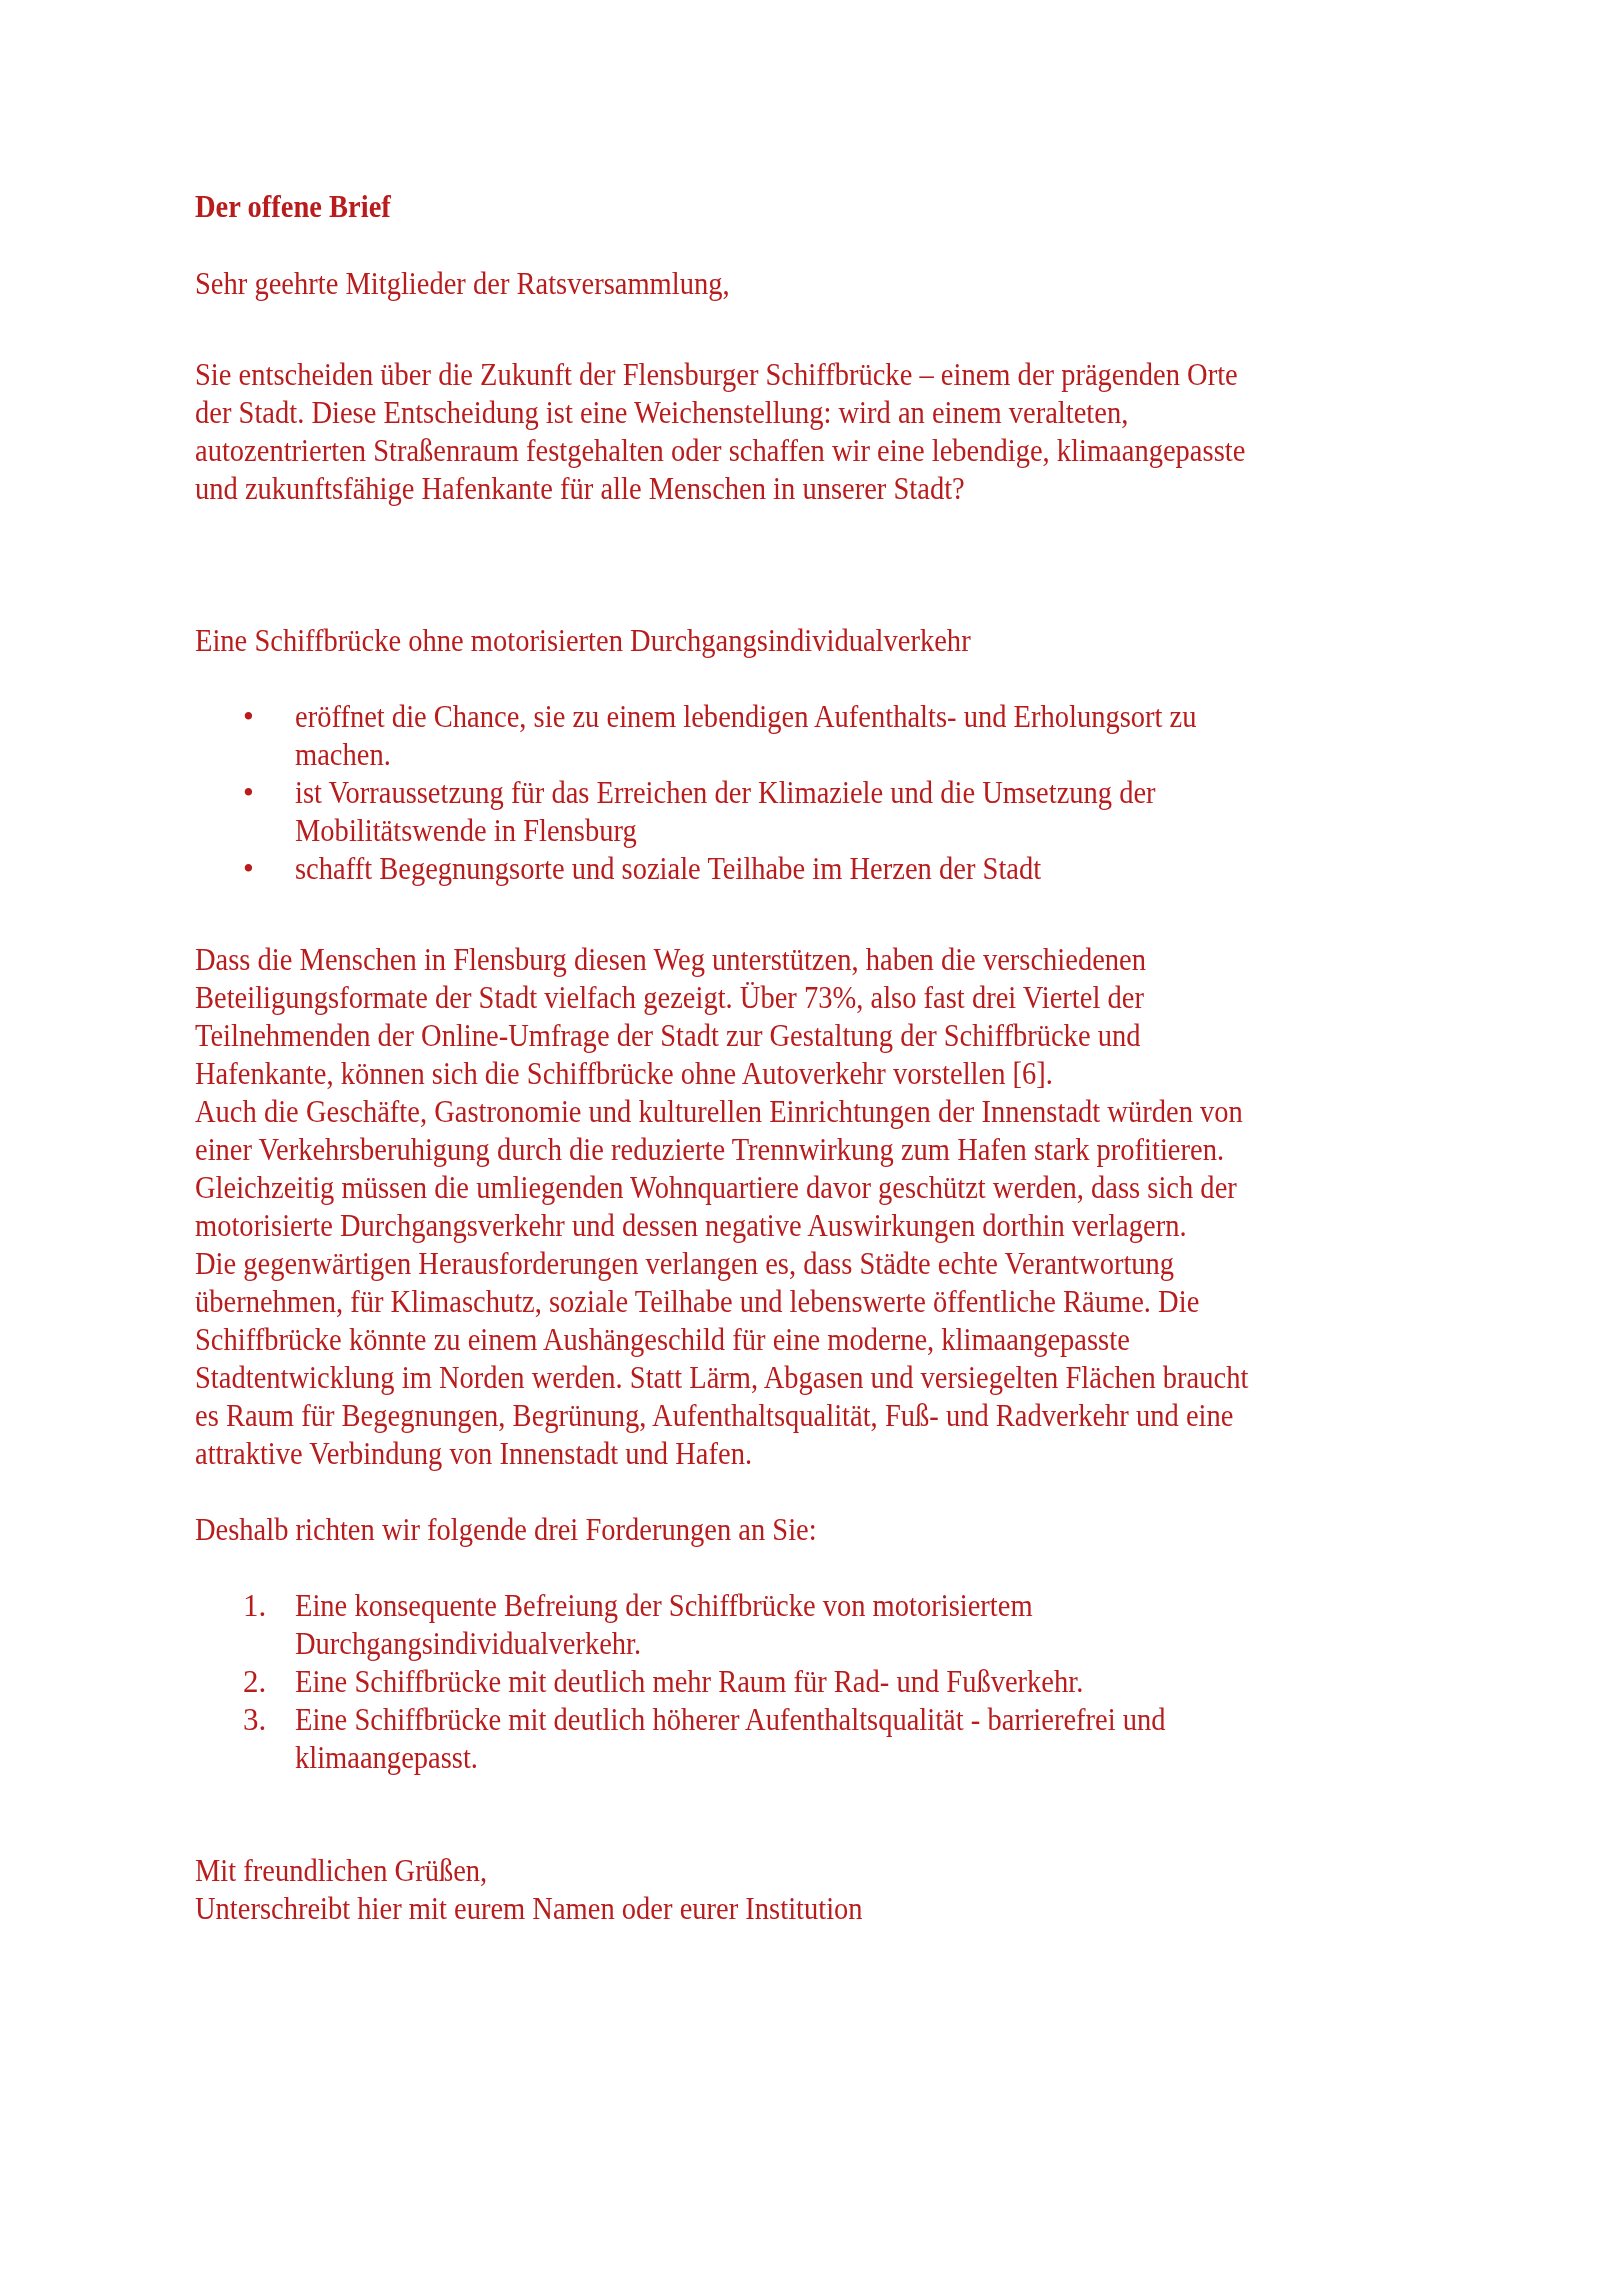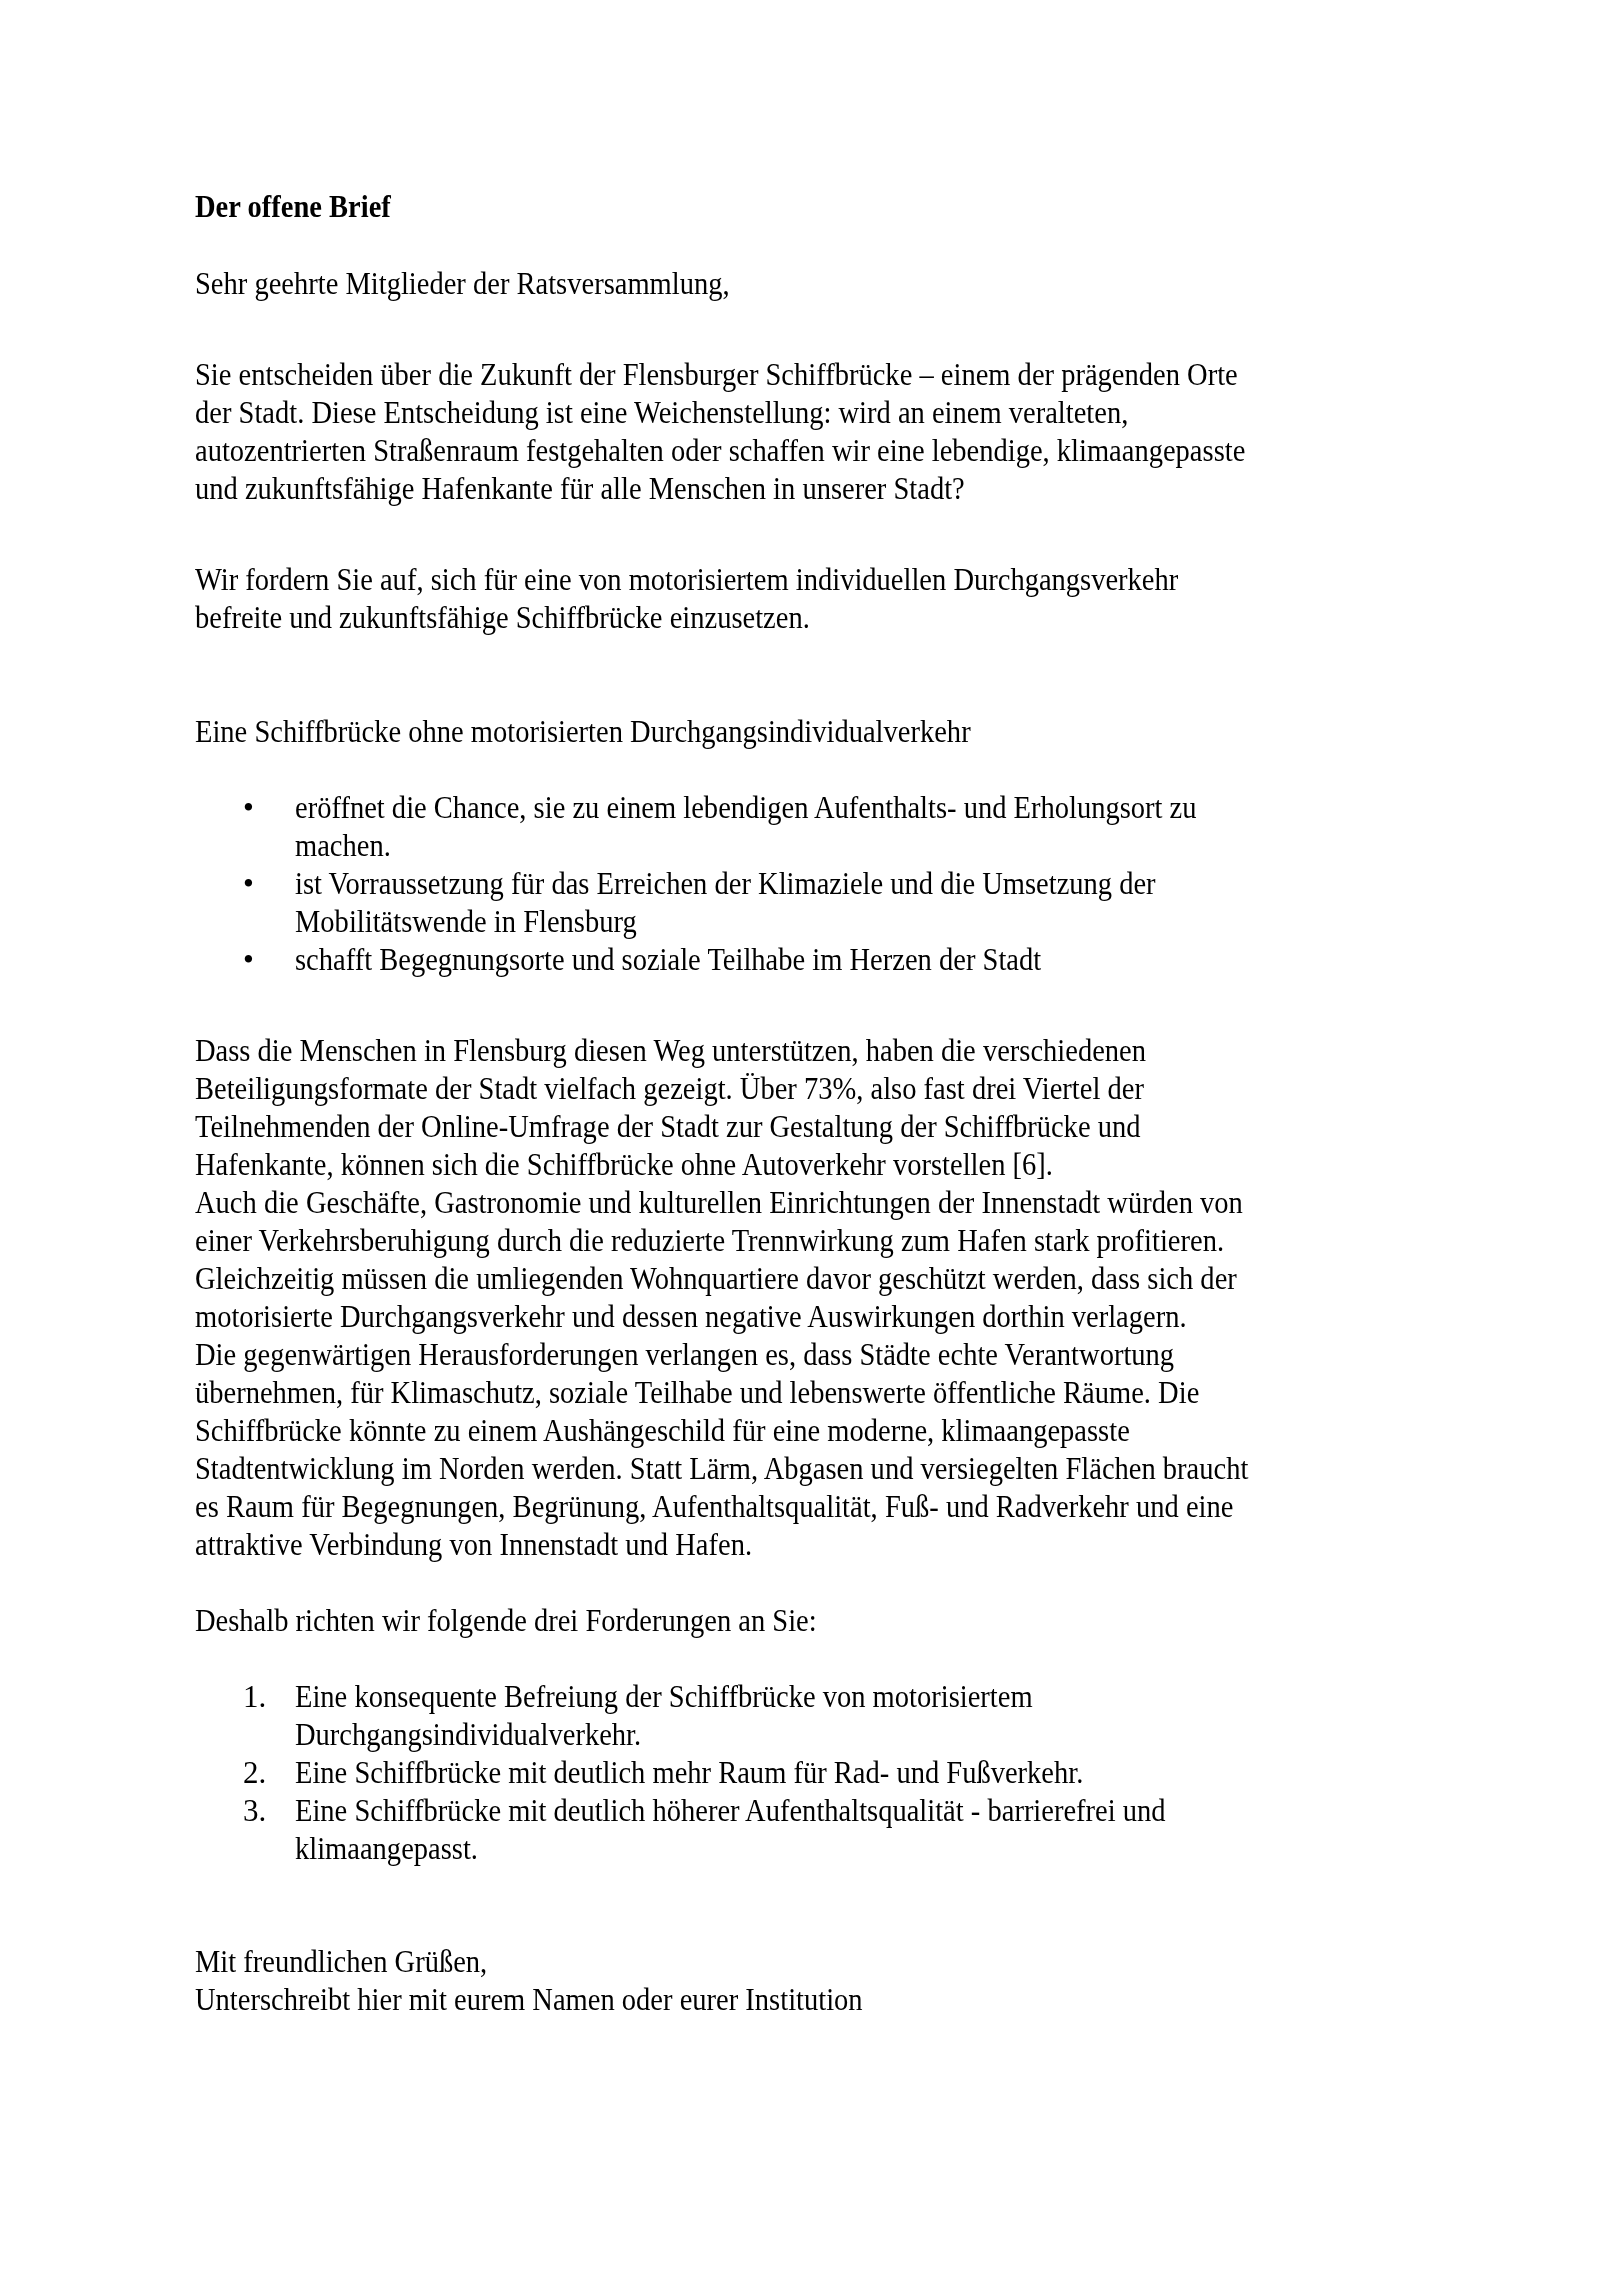--- a/index.html
+++ b/index.html
@@ -1,20 +1,20 @@
 <!DOCTYPE html>
 <html style="font-size:14.3px"><head>
   <meta charset="utf-8">
   <style>
     html, body { margin: 0; padding: 0; background: #ffffff; }
     body { width: 1621px; height: 2293px; position: relative; overflow: hidden; }
     .page {
       position: absolute; left: 195px; top: 188px; width: 1254px;
       font-family: "Liberation Serif", "DejaVu Serif", serif;
-      color: #000000;
+      color: #b91c1c;
       font-size: 31px;
       line-height: 38px;
     }
     .line { display: block; white-space: nowrap; transform-origin: left center; transform: scaleX(0.92); }
     .title { font-weight: bold; }
     .blk { display: block; margin-top: 15px; }
     .gap-title { height: 39px; }
     .gap-para { height: 38px; }
     .gap-list { height: 38px; }
     .gap-sig { height: 75px; }
@@ -35,24 +35,20 @@
   <div class="gap-para"></div>
 
   <div class="blk">
     <span class="line">Sie entscheiden über die Zukunft der Flensburger Schiffbrücke – einem der prägenden Orte</span>
     <span class="line">der Stadt. Diese Entscheidung ist eine Weichenstellung: wird an einem veralteten,</span>
     <span class="line">autozentrierten Straßenraum festgehalten oder schaffen wir eine lebendige, klimaangepasste</span>
     <span class="line">und zukunftsfähige Hafenkante für alle Menschen in unserer Stadt?</span>
   </div>
   <div class="gap-para"></div>
 
-  <div class="blk">
-    <span class="line">Wir fordern Sie auf, sich für eine von motorisiertem individuellen Durchgangsverkehr</span>
-    <span class="line">befreite und zukunftsfähige Schiffbrücke einzusetzen.</span>
-  </div>
   <div class="gap-para"></div>
 
   <div class="gap-para"></div>
 
   <span class="line">Eine Schiffbrücke ohne motorisierten Durchgangsindividualverkehr</span>
   <div class="gap-list"></div>
 
   <div class="list">
     <div class="li">
       <span class="marker">•</span>

